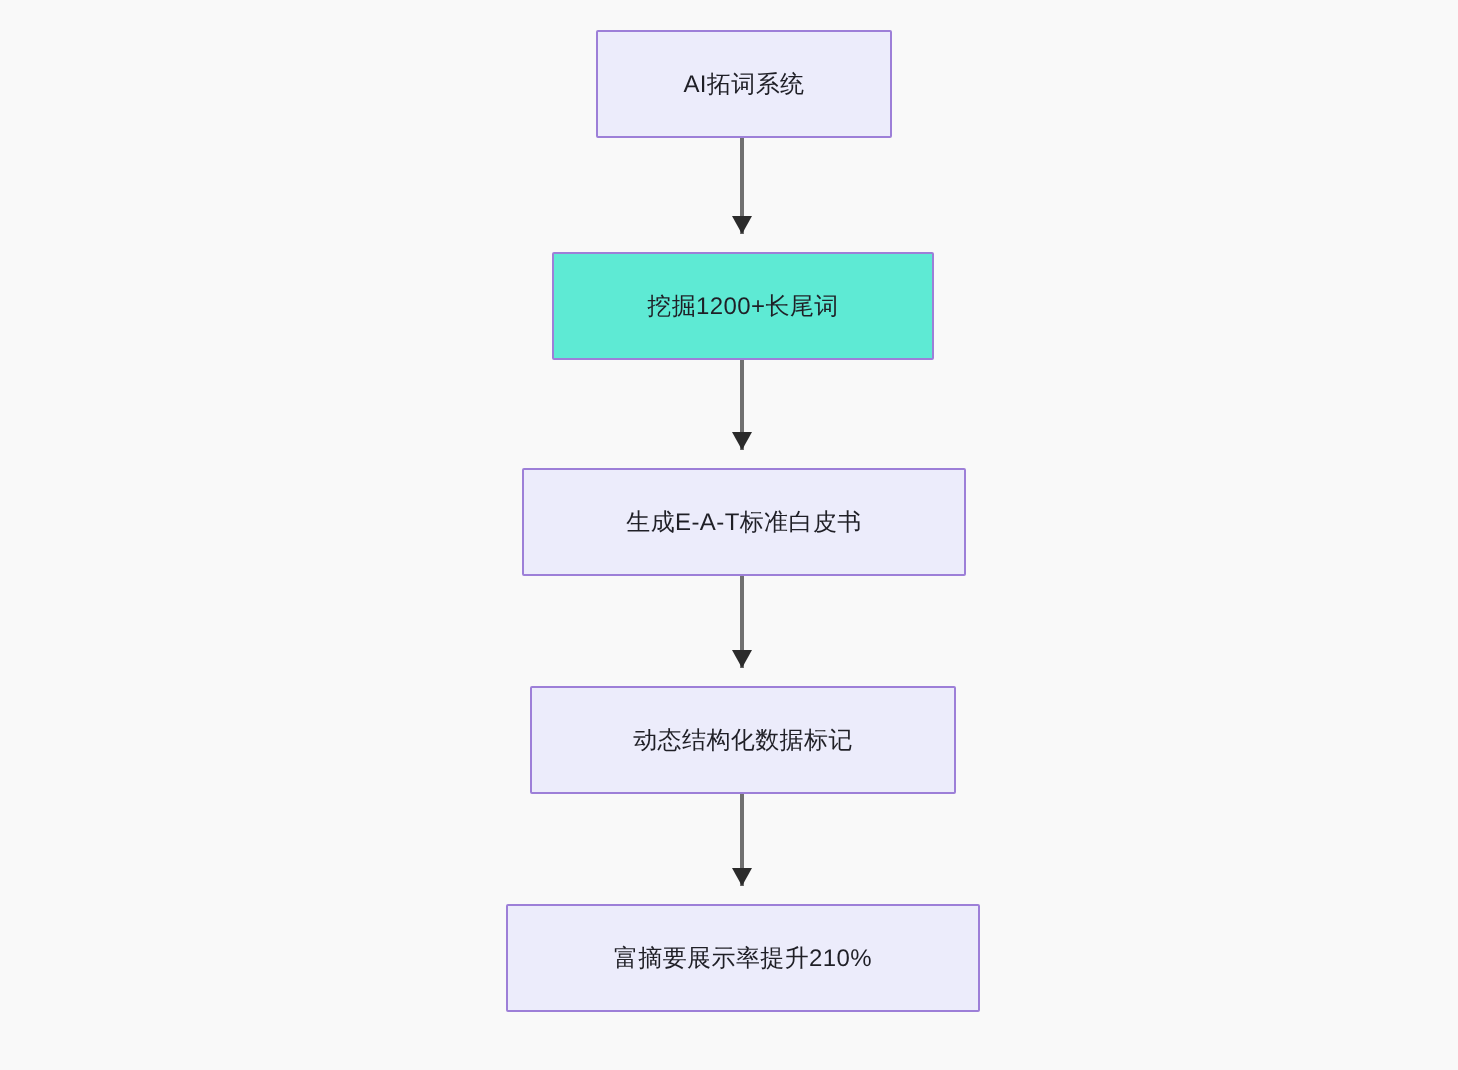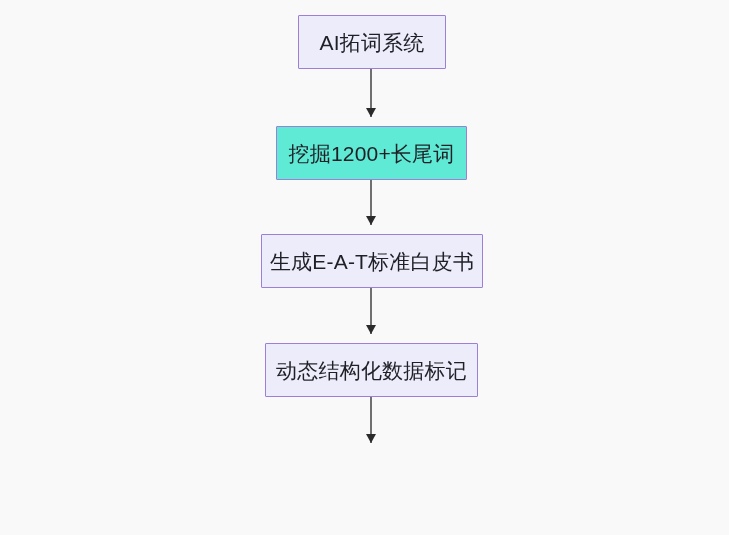--- a/index.html
+++ b/index.html
@@ -24,21 +24,21 @@
   .node {
     position: absolute;
     box-sizing: border-box;
     background: #ececfb;
     border: 1.5px solid #9d7fd8;
     border-radius: 1px;
     display: flex;
     align-items: center;
     justify-content: center;
     color: #1f1f26;
-    font-size: 21px;
+    font-size: 12px;
     line-height: 1;
     letter-spacing: 0.2px;
     white-space: nowrap;
   }
 
   .node-label {
     display: block;
     text-align: center;
   }
 
@@ -74,13 +74,16 @@
     </div>
     <div class="node" style="left: 276px; top: 126px; width: 191px; height: 54px; background: #5eead4; border-color: rgb(157, 127, 216); color: rgb(31, 31, 38);">
       <span class="node-label">挖掘1200+长尾词</span>
     </div>
     <div class="node" style="left: 265px; top: 343px; width: 213px; height: 54px; background: rgb(236, 236, 251); border-color: rgb(157, 127, 216); color: rgb(31, 31, 38);">
       <span class="node-label">动态结构化数据标记</span>
     </div>
     <div class="node" style="left: 261px; top: 234px; width: 222px; height: 54px; background: rgb(236, 236, 251); border-color: rgb(157, 127, 216); color: rgb(31, 31, 38);">
       <span class="node-label">生成E-A-T标准白皮书</span>
     </div>
+    <div class="node" style="left: 253px; top: 452px; width: 237px; height: 54px; background: rgb(236, 236, 251); border-color: rgb(157, 127, 216); color: rgb(31, 31, 38);">
+      <span class="node-label">富摘要展示率提升210%</span>
+    </div>
   </div>
 
 </body></html>

